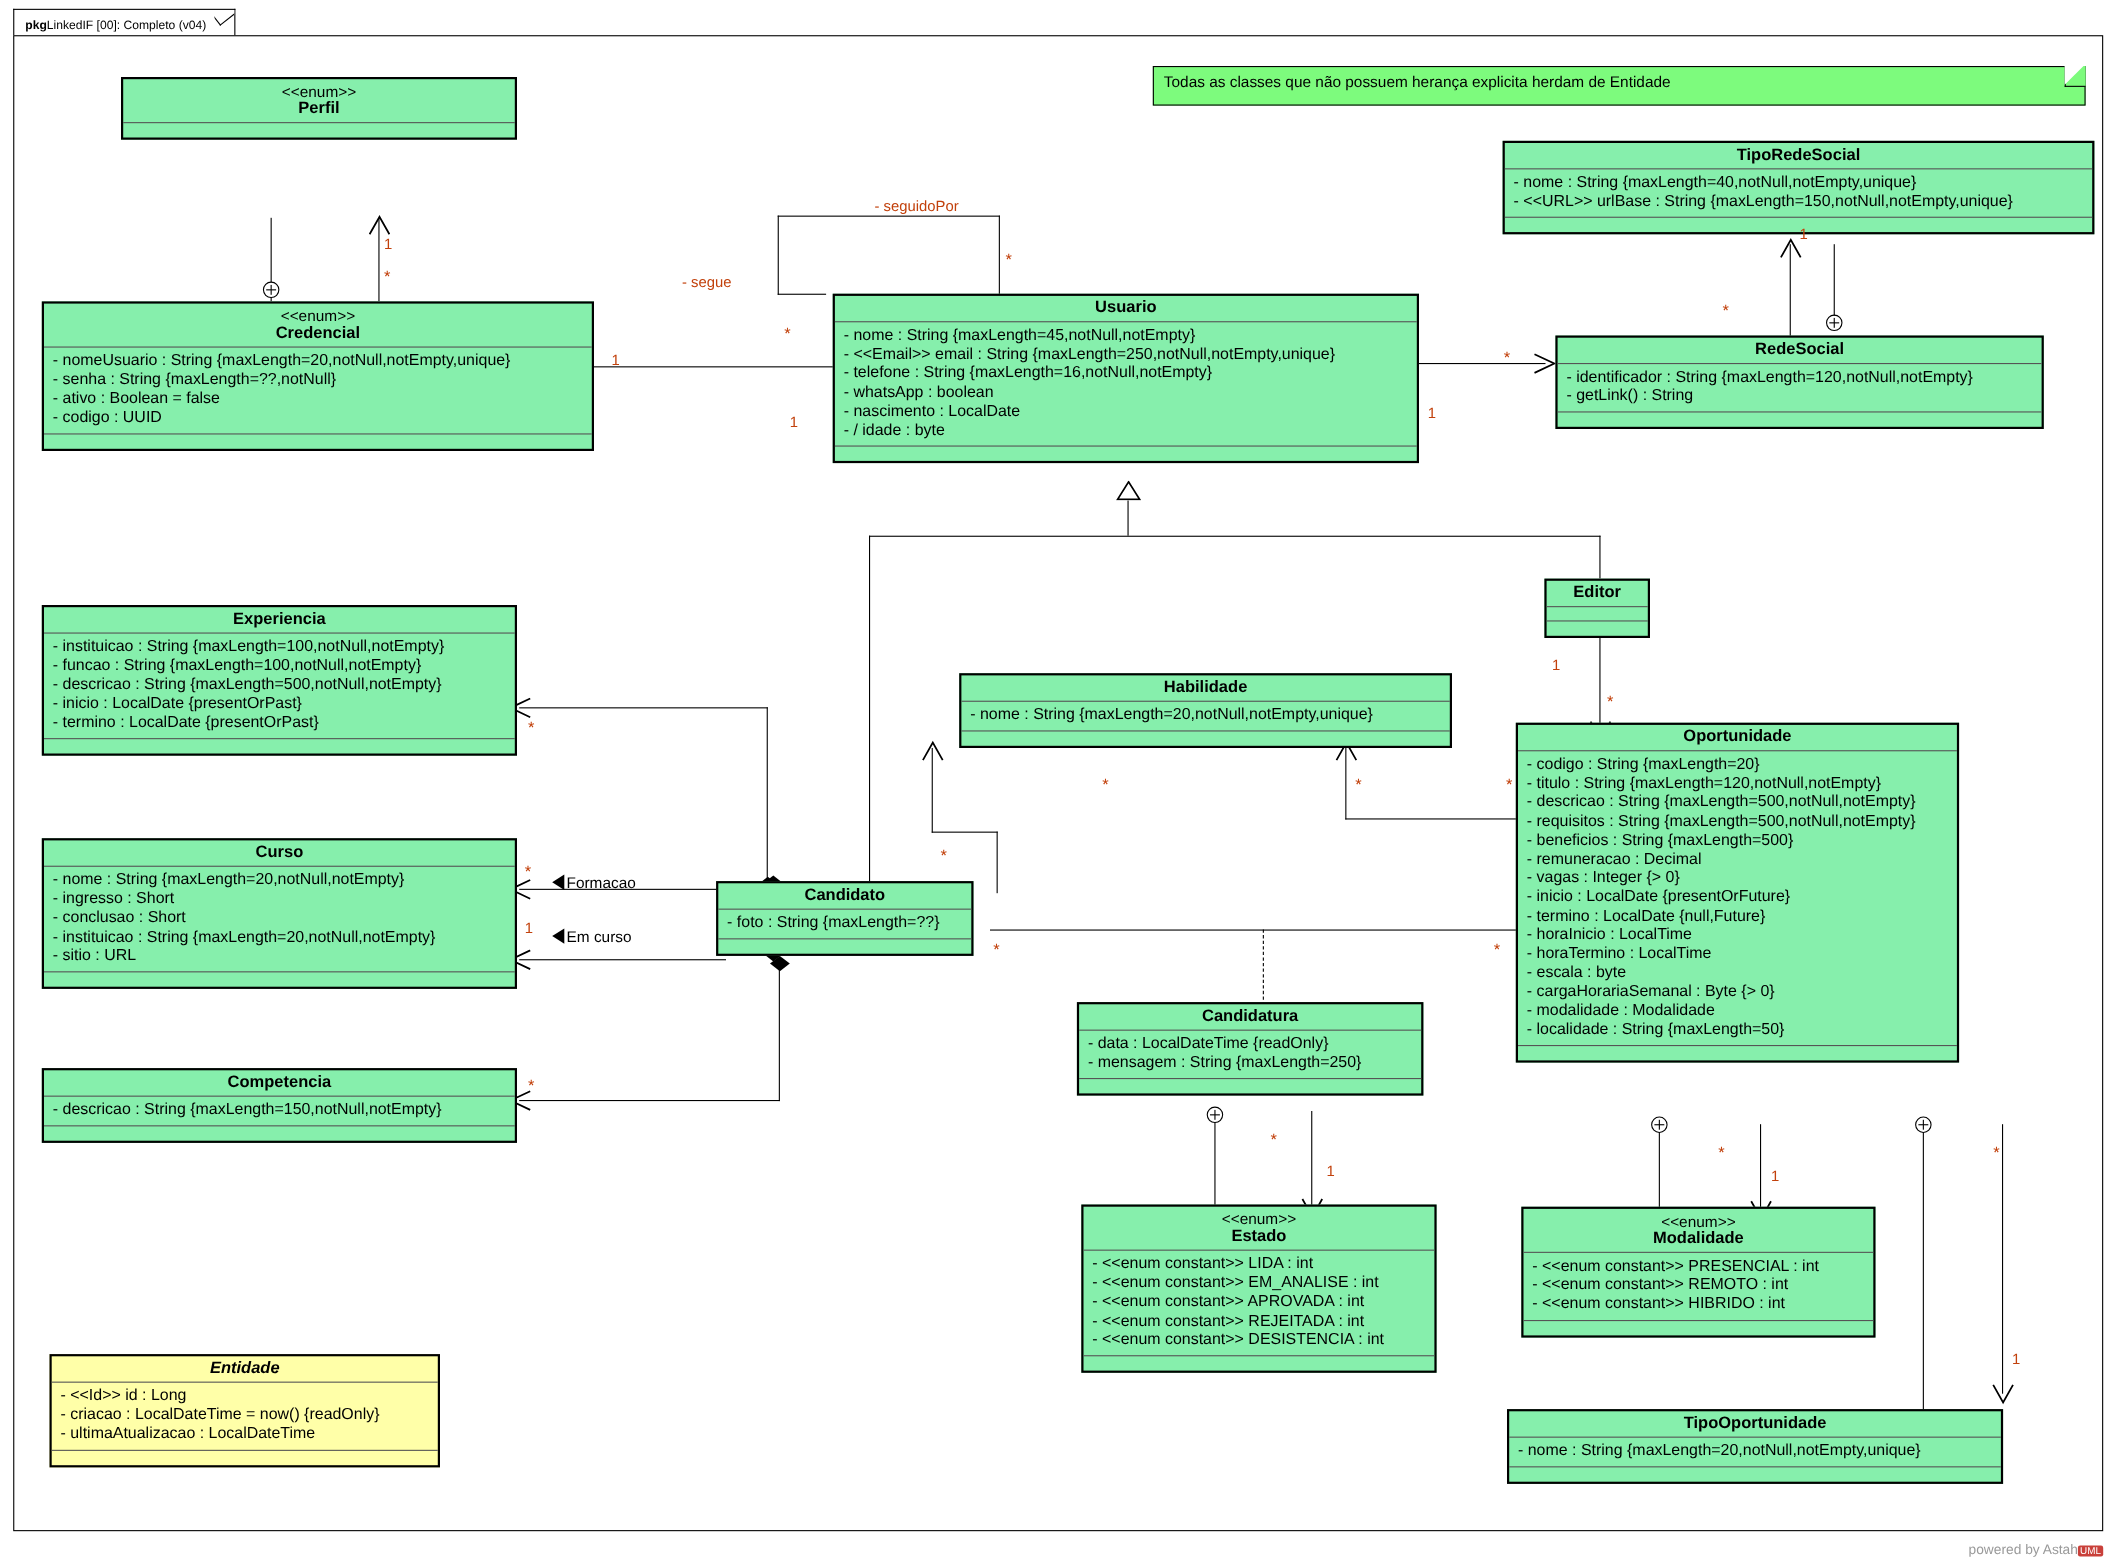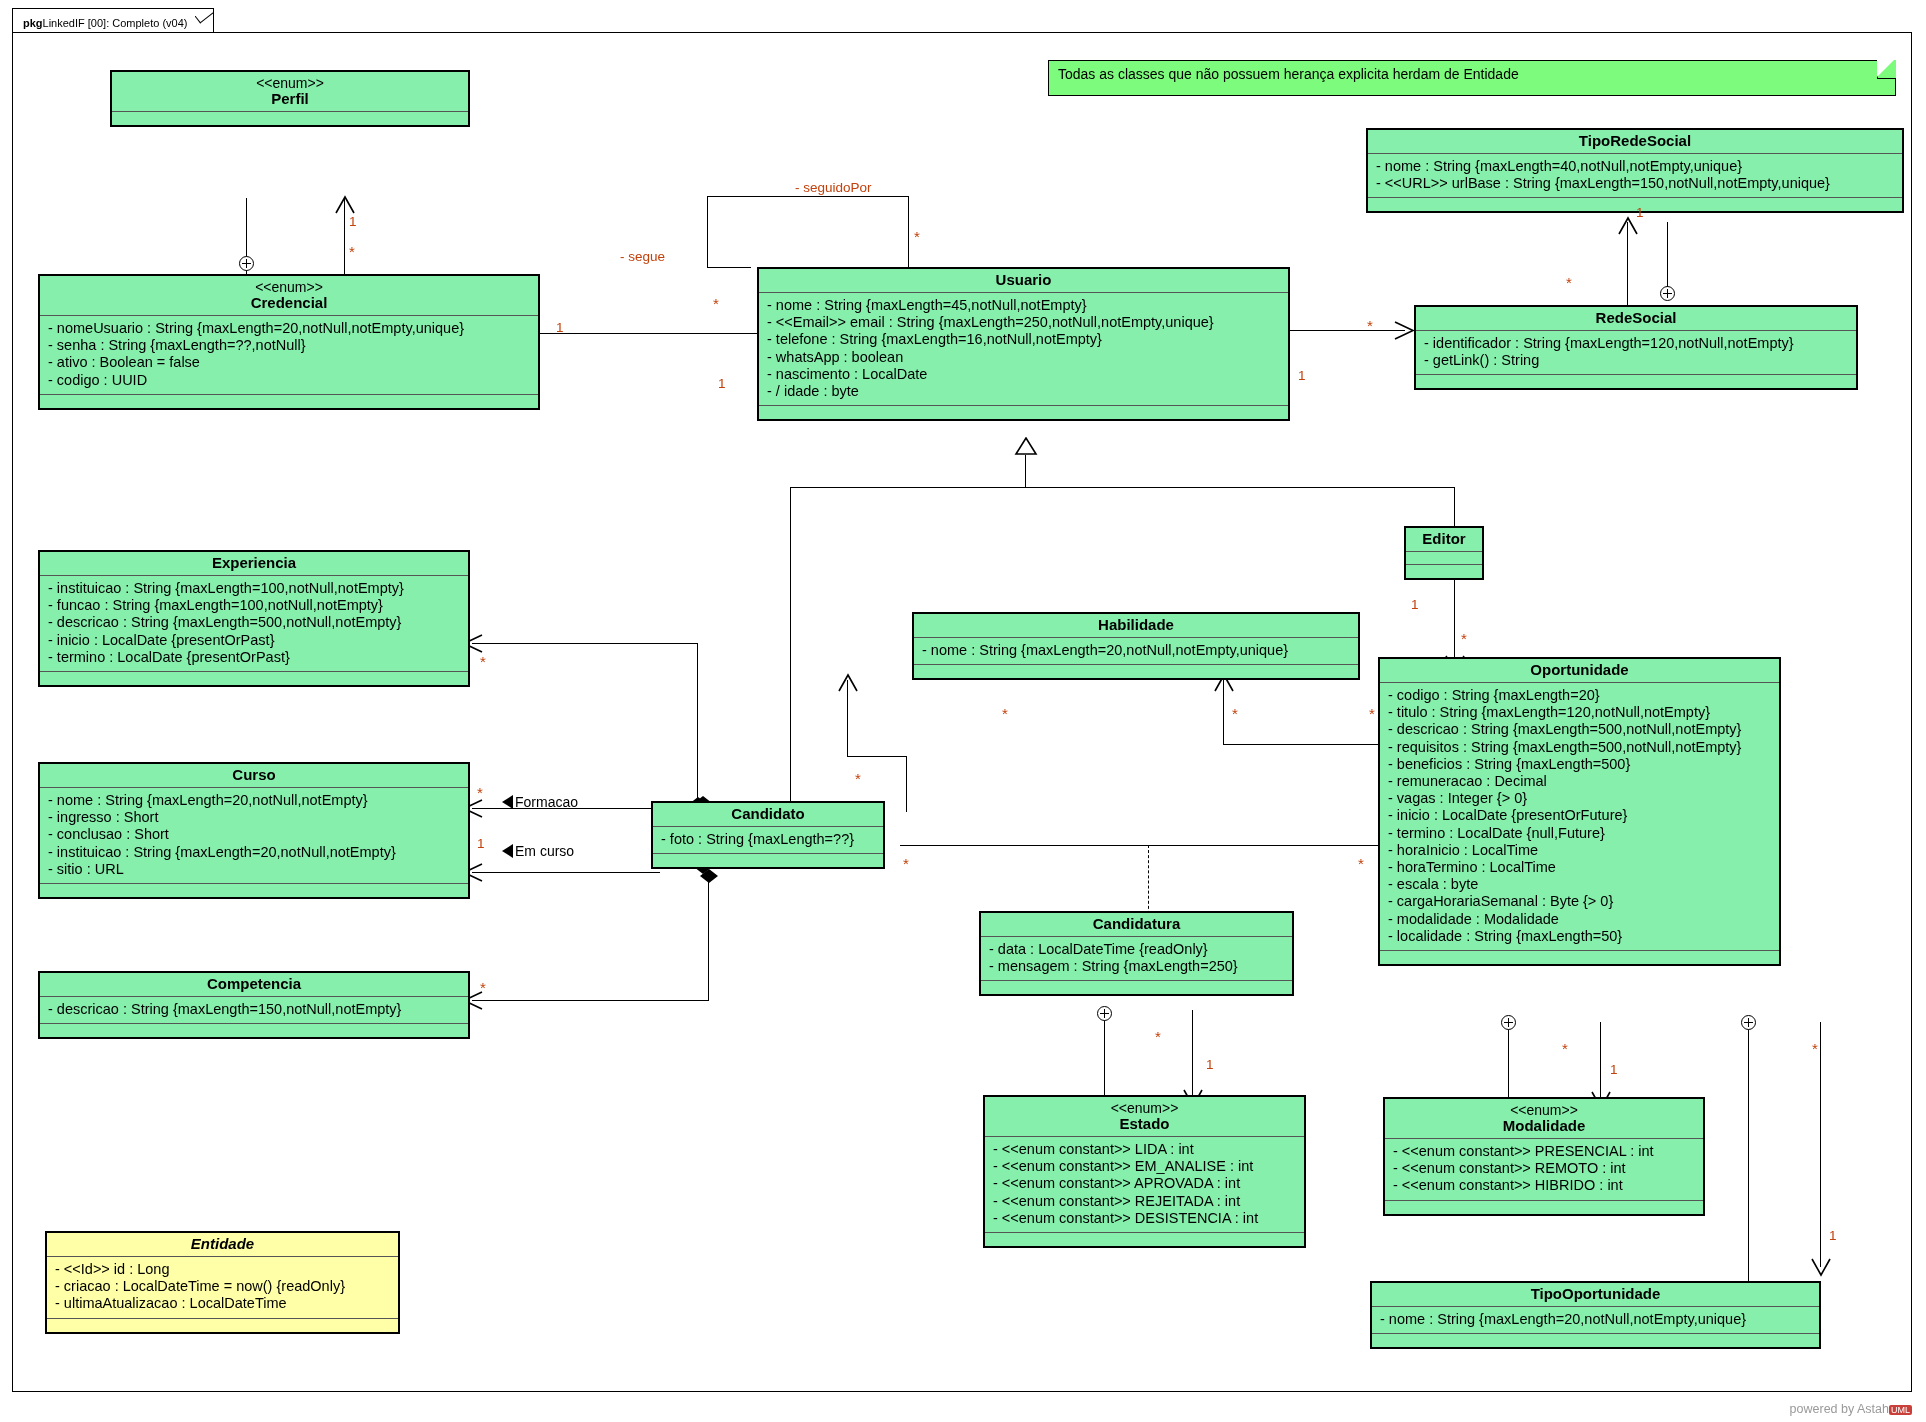--- a/index.html
+++ b/index.html
@@ -441,21 +441,21 @@
     <div class="hdr">
       <span class="cname">RedeSocial</span>
     </div>
     <div class="attrs">
       <div class="row">- identificador : String {maxLength=120,notNull,notEmpty}</div>
       <div class="row">- getLink() : String</div>
     </div>
     <div class="ops"></div>
   </div>
 
-  <div class="uml" style="left:1404px; top:526px; width:80px;">
+  <div class="uml" style="left:1404px; top:526px; width:96px;">
     <div class="hdr">
       <span class="cname">Editor</span>
     </div>
     <div class="attrs" style="height:12px; padding:0;"></div>
     <div class="ops"></div>
   </div>
 
   <div class="uml" style="left:38px; top:550px; width:432px;">
     <div class="hdr">
       <span class="cname">Experiencia</span>
@@ -487,21 +487,21 @@
   <div class="uml" style="left:38px; top:971px; width:432px;">
     <div class="hdr">
       <span class="cname">Competencia</span>
     </div>
     <div class="attrs">
       <div class="row">- descricao : String {maxLength=150,notNull,notEmpty}</div>
     </div>
     <div class="ops"></div>
   </div>
 
-  <div class="uml" style="left:872px; top:612px; width:448px;margin-left:40px;">
+  <div class="uml" style="left:872px; top:612px; width:448px;">
     <div class="hdr">
       <span class="cname">Habilidade</span>
     </div>
     <div class="attrs">
       <div class="row">- nome : String {maxLength=20,notNull,notEmpty,unique}</div>
     </div>
     <div class="ops"></div>
   </div>
 
   <div class="uml" style="left:651px; top:801px; width:234px;">

